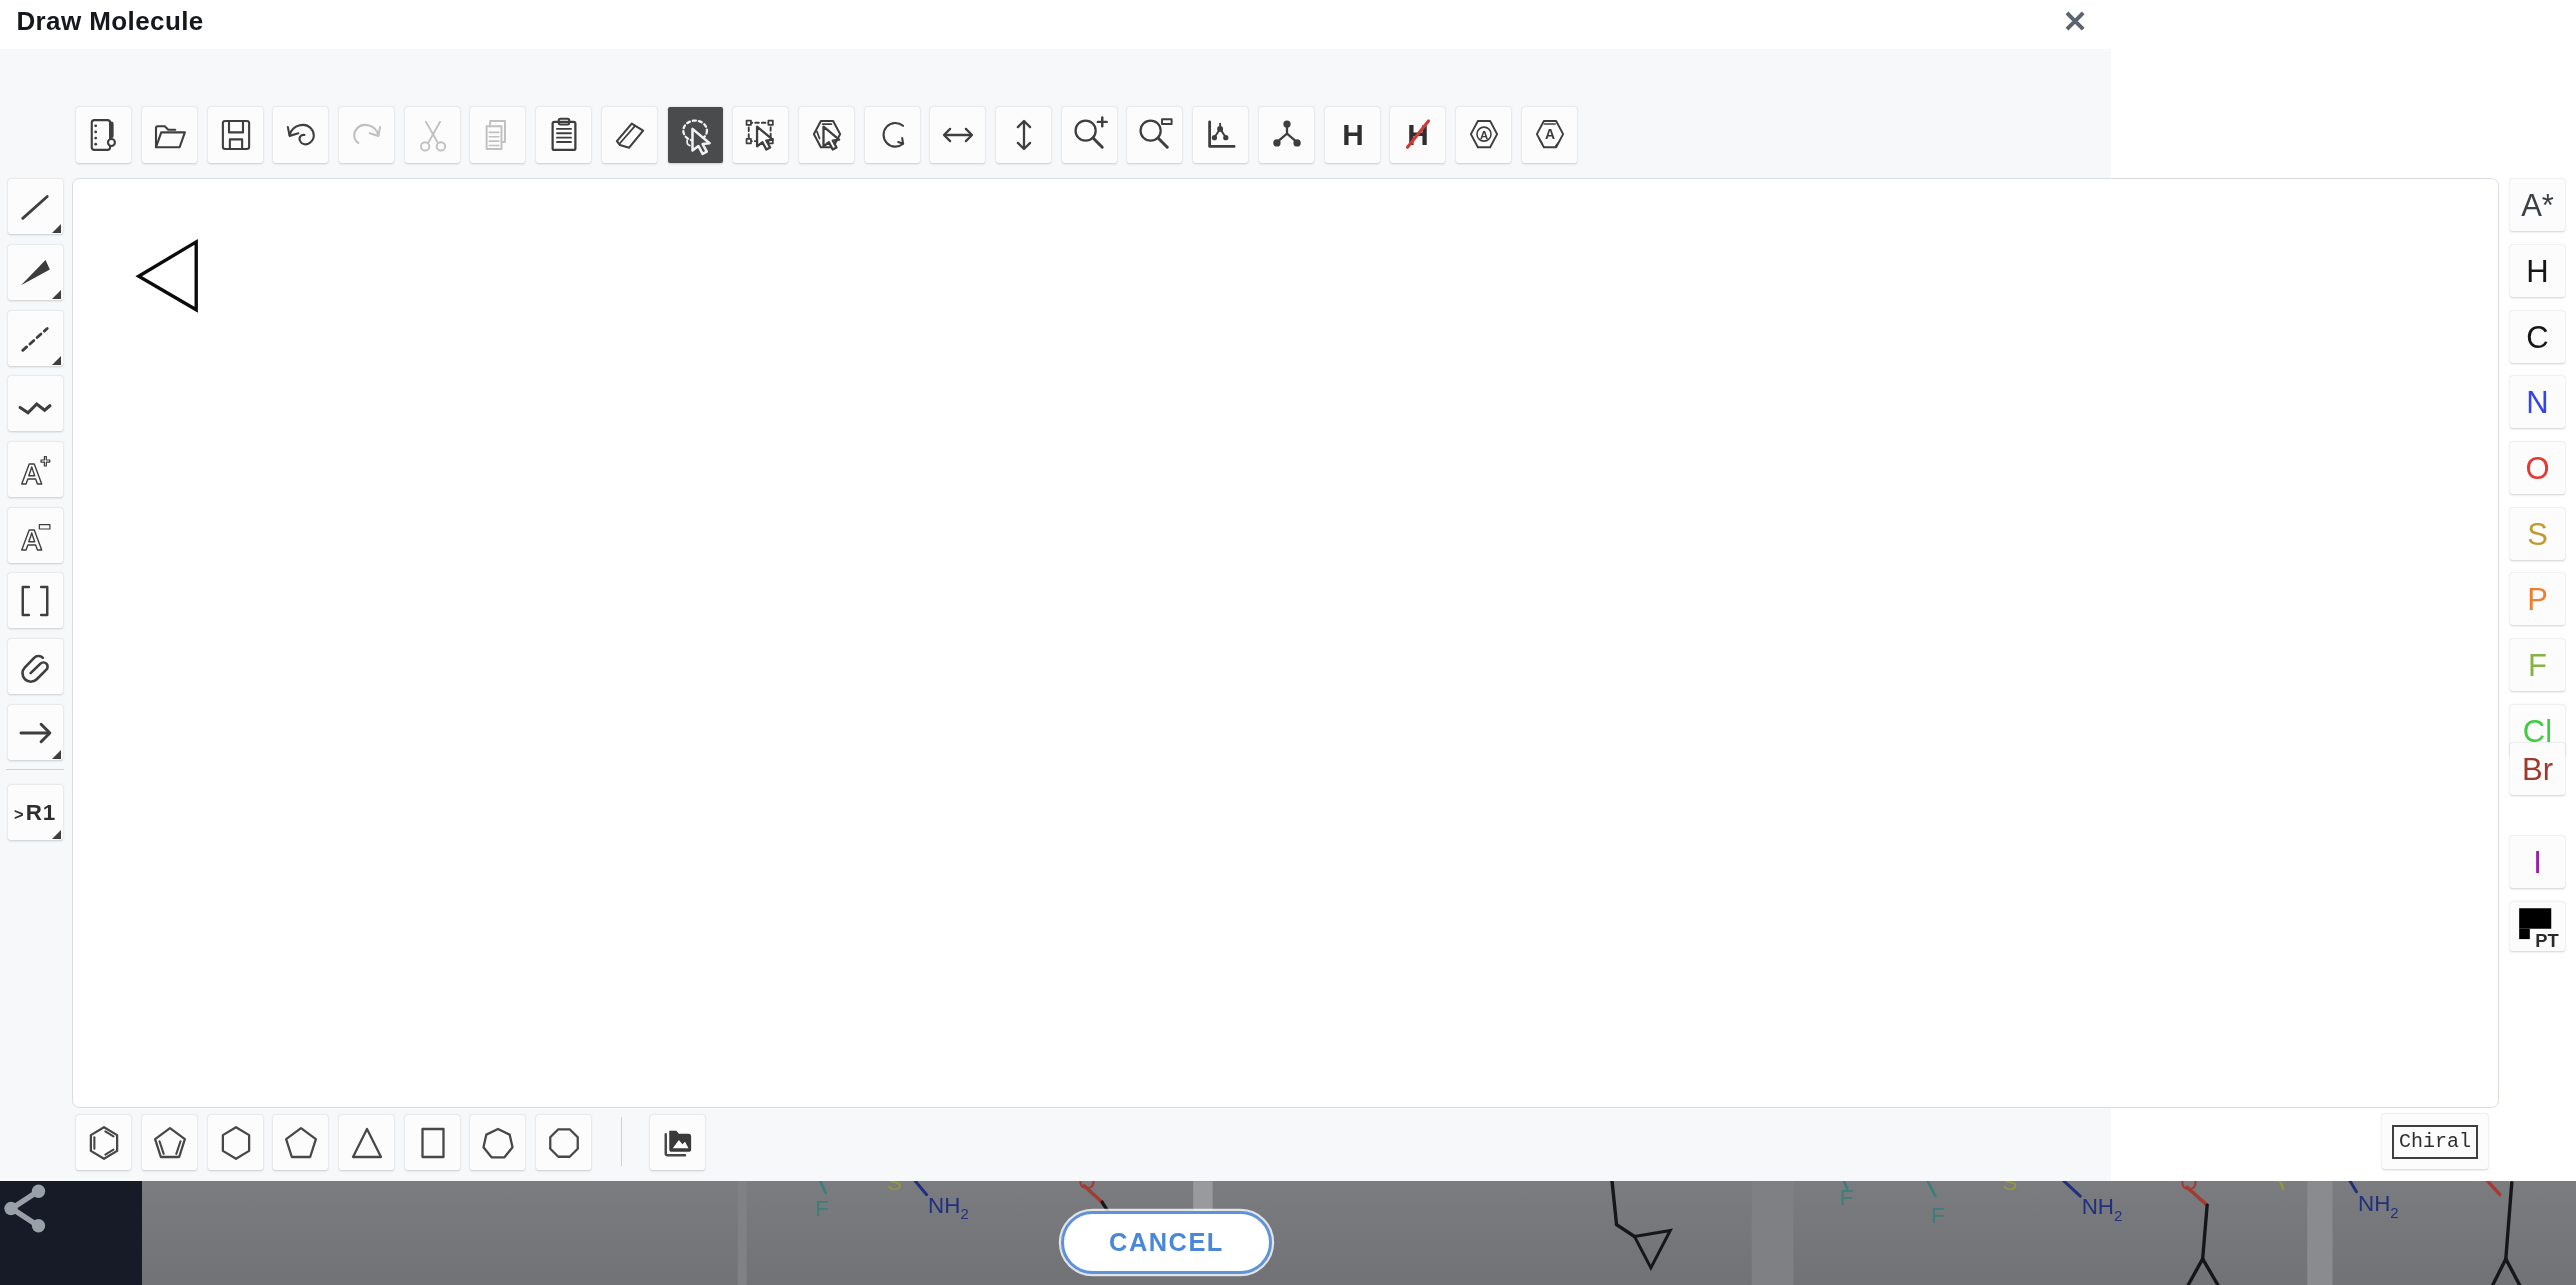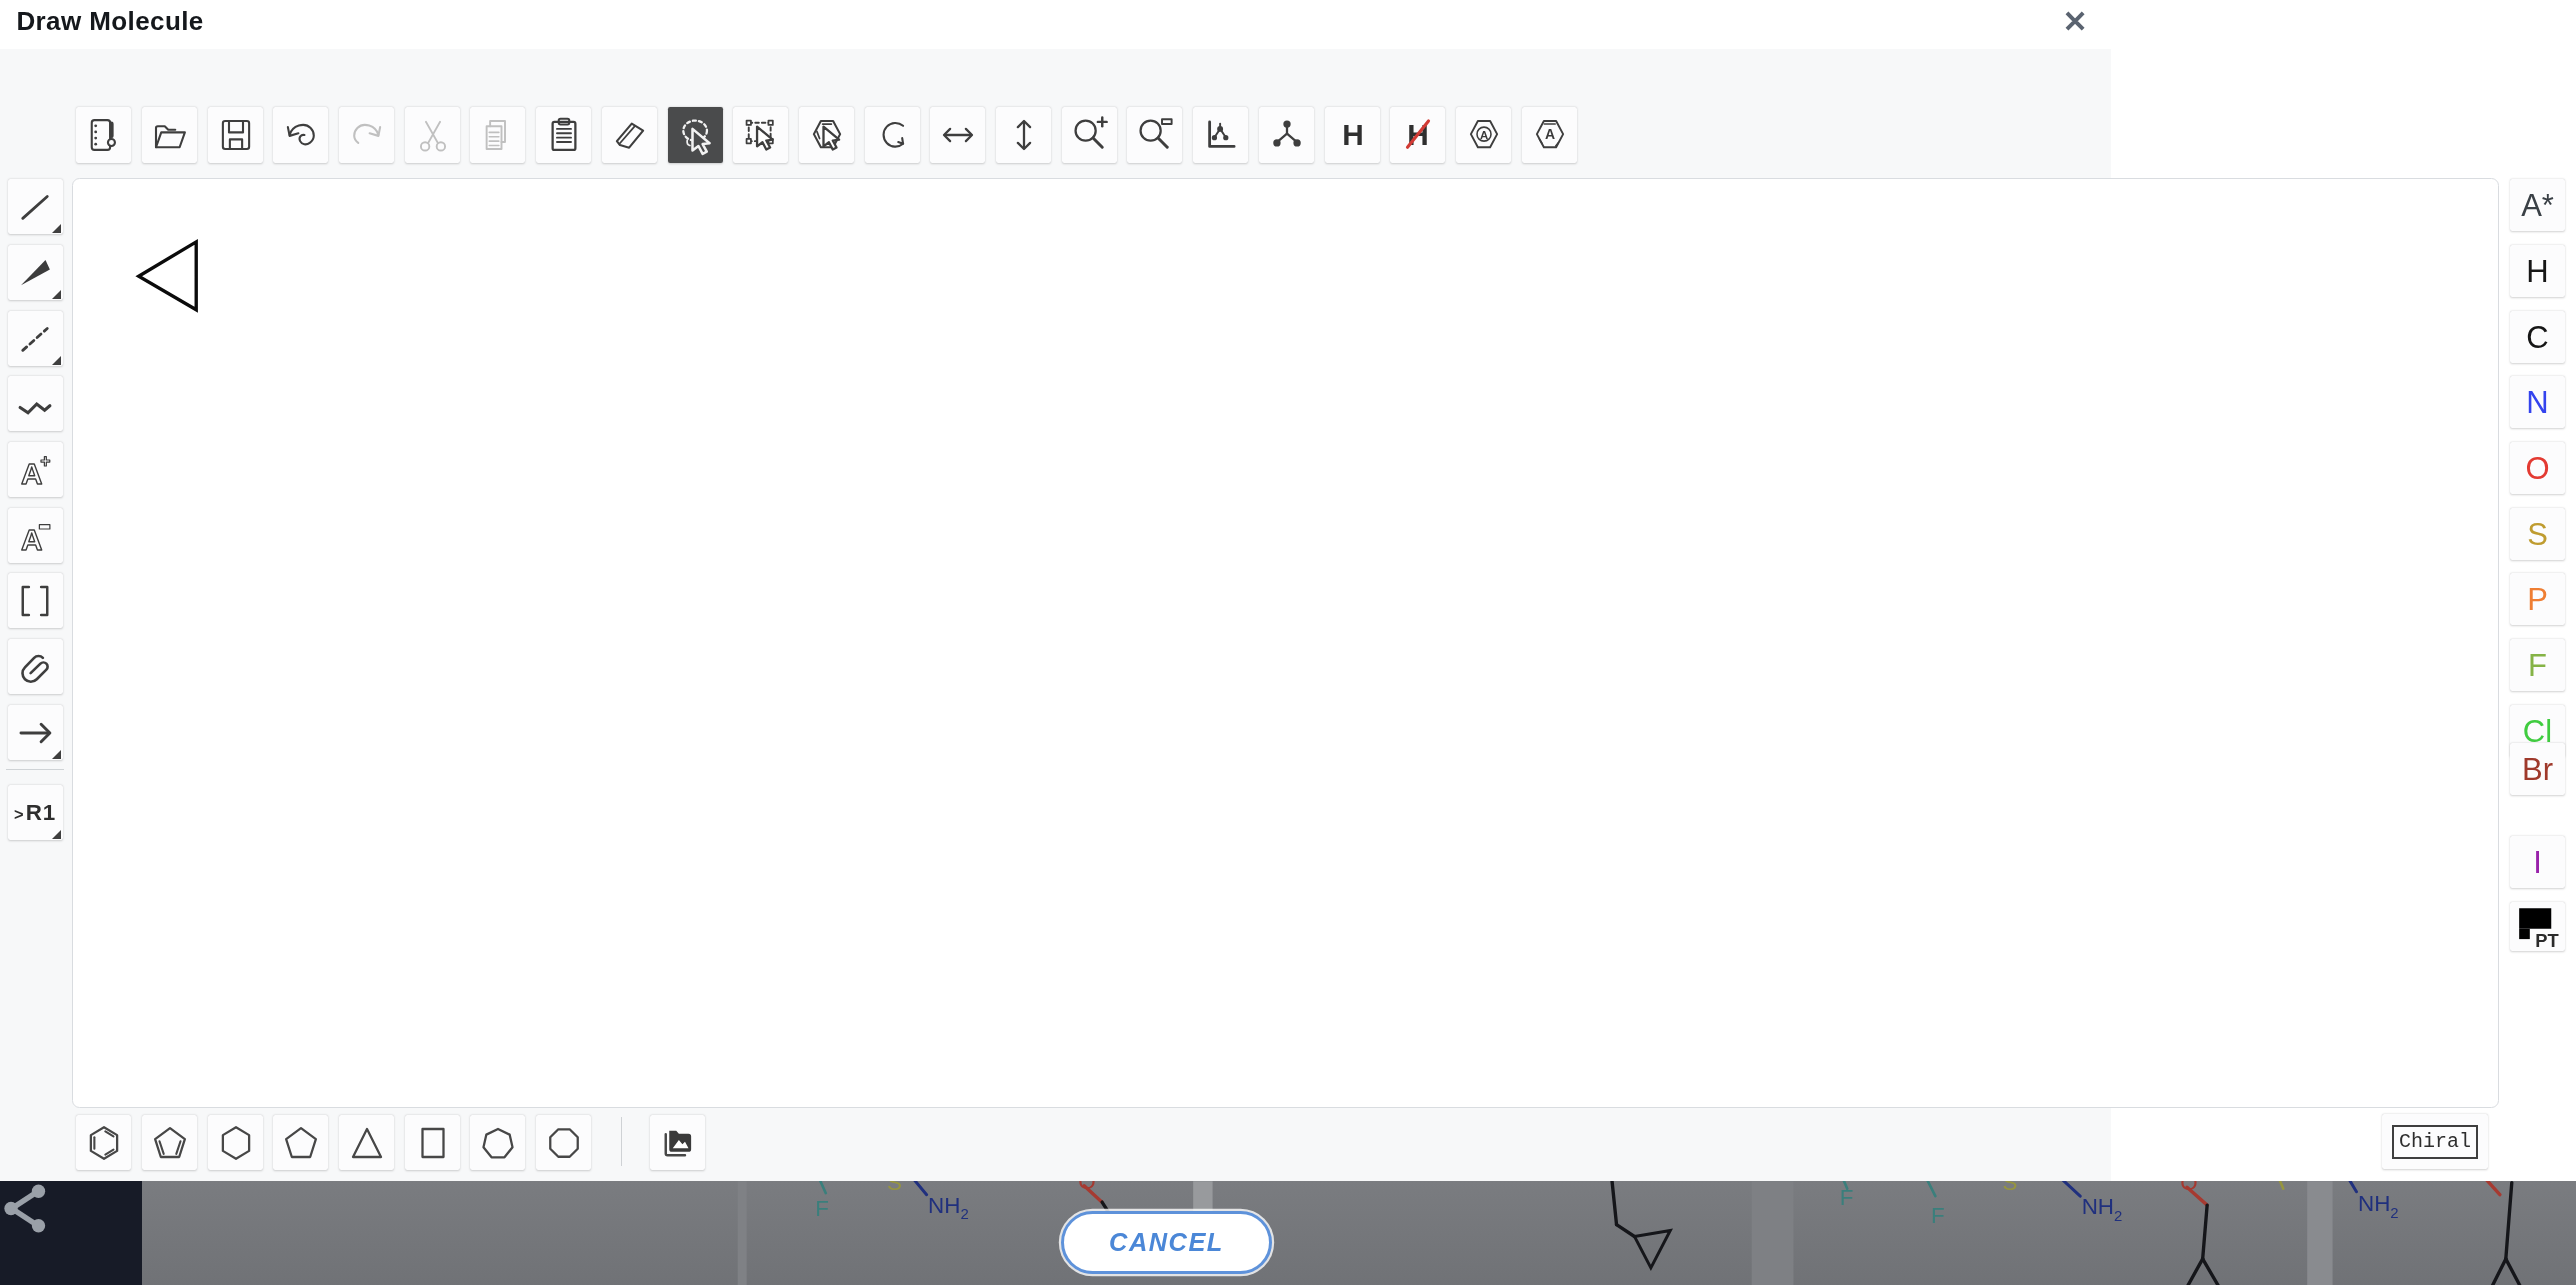--- a/index.html
+++ b/index.html
@@ -56,21 +56,21 @@
   
   .strip{position:absolute;left:0;top:1181px;width:2576px;height:105px;
          background:linear-gradient(#7a7c80,#707276);overflow:hidden;}
   .strip svg{position:absolute;left:0;top:0;}
   .share-sq{position:absolute;left:0;top:0;width:142px;height:105px;background:#171b27;
             display:flex;align-items:center;justify-content:center;cursor:pointer;}
 
   .footer-btn{position:absolute;height:63px;width:211px;border-radius:33px;display:flex;align-items:center;justify-content:center;
               font-size:25.4px;font-weight:bold;letter-spacing:1.5px;cursor:pointer;box-sizing:border-box;z-index:5;}
   .btn-cancel{left:1061px;top:1211px;background:#ffffff;border:3px solid #5e92da;color:#4b87d7;
-              box-shadow:0 0 0 2.2px rgba(255,255,255,.8);font-style:italic;}
+              box-shadow:0 0 0 2.2px rgba(255,255,255,.8);}
   .btn-done{left:1301px;top:1211px;background:#5b90d9;border:3px solid #ffffff;color:#ffffff;
             box-shadow:0 0.7px 3px rgba(0,0,0,.25);}
 </style>
 </head>
 <body>
 
 <div class="app">
 
   <div class="hdr">
     <div class="hdr-title">Draw Molecule</div>

